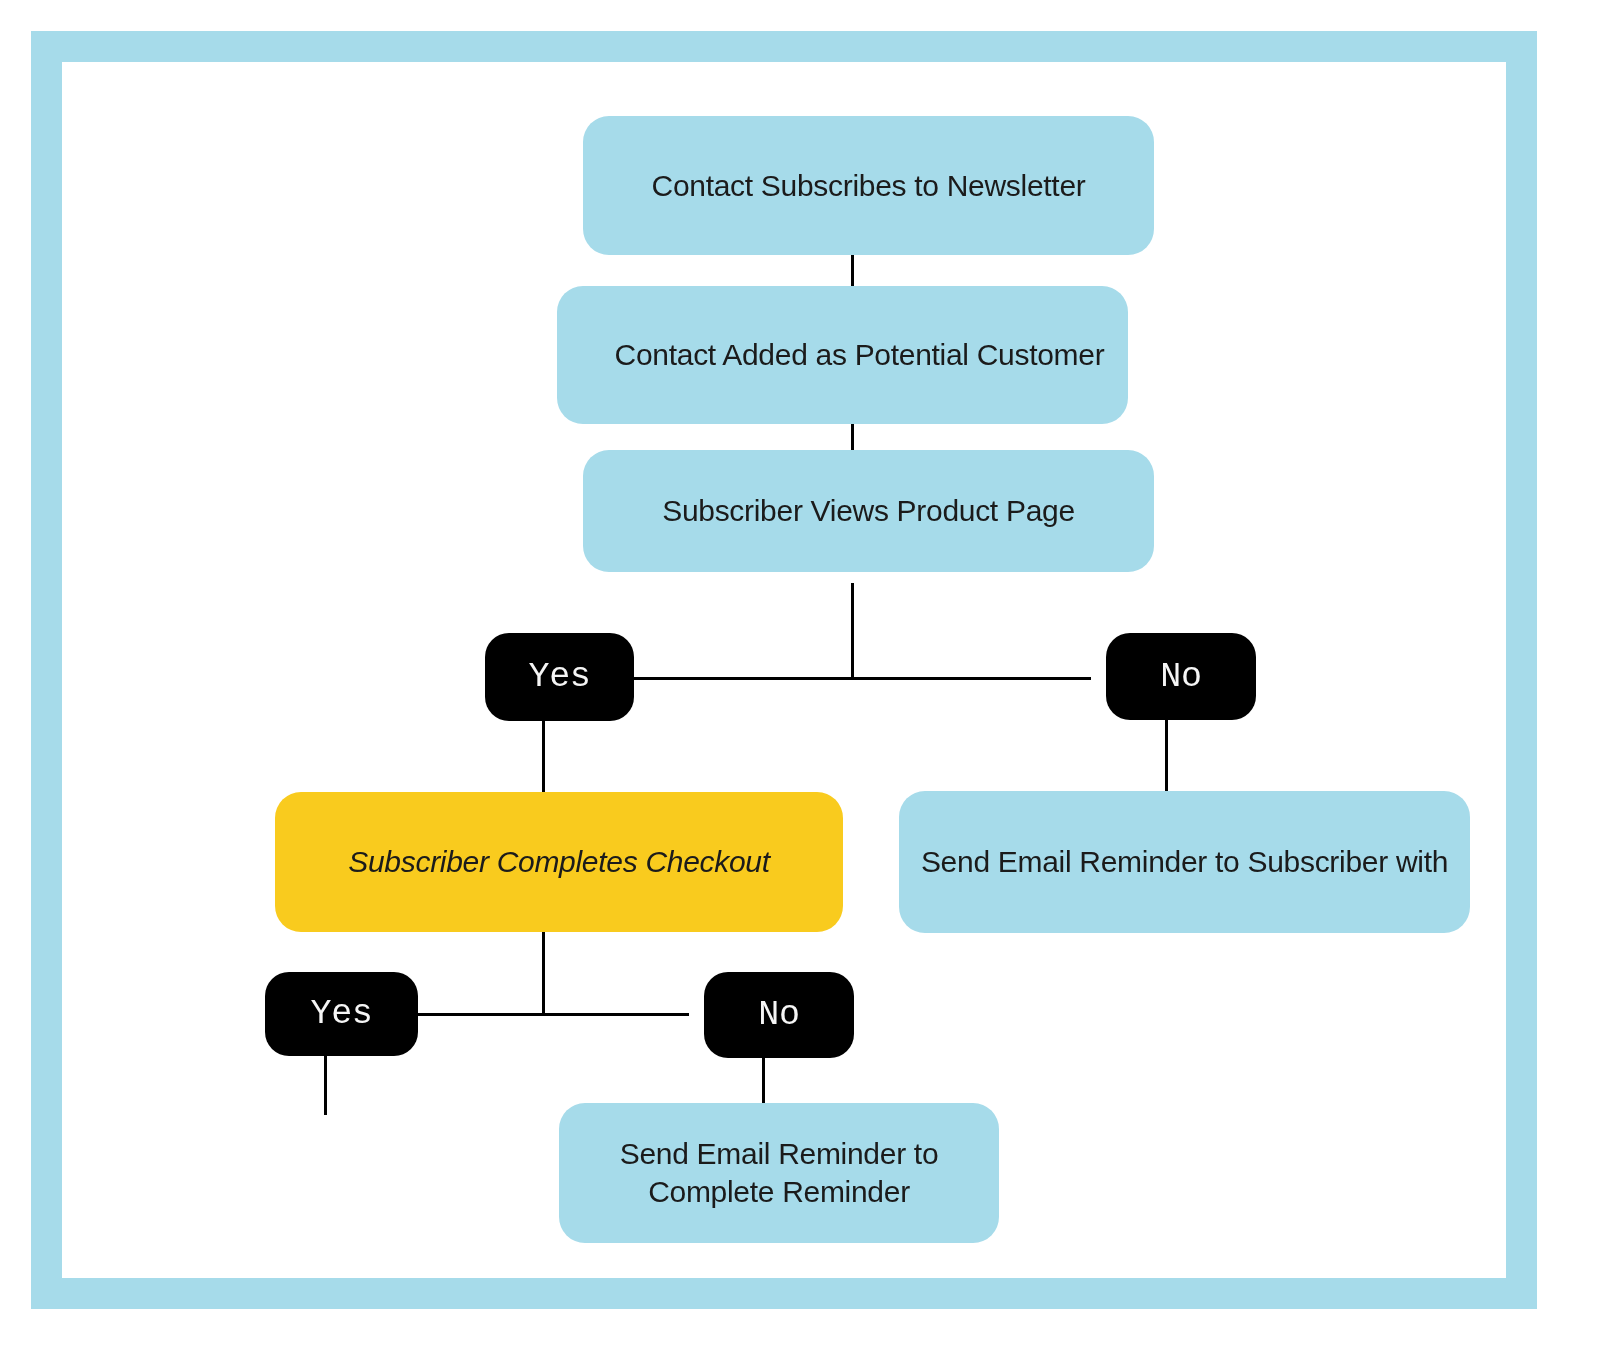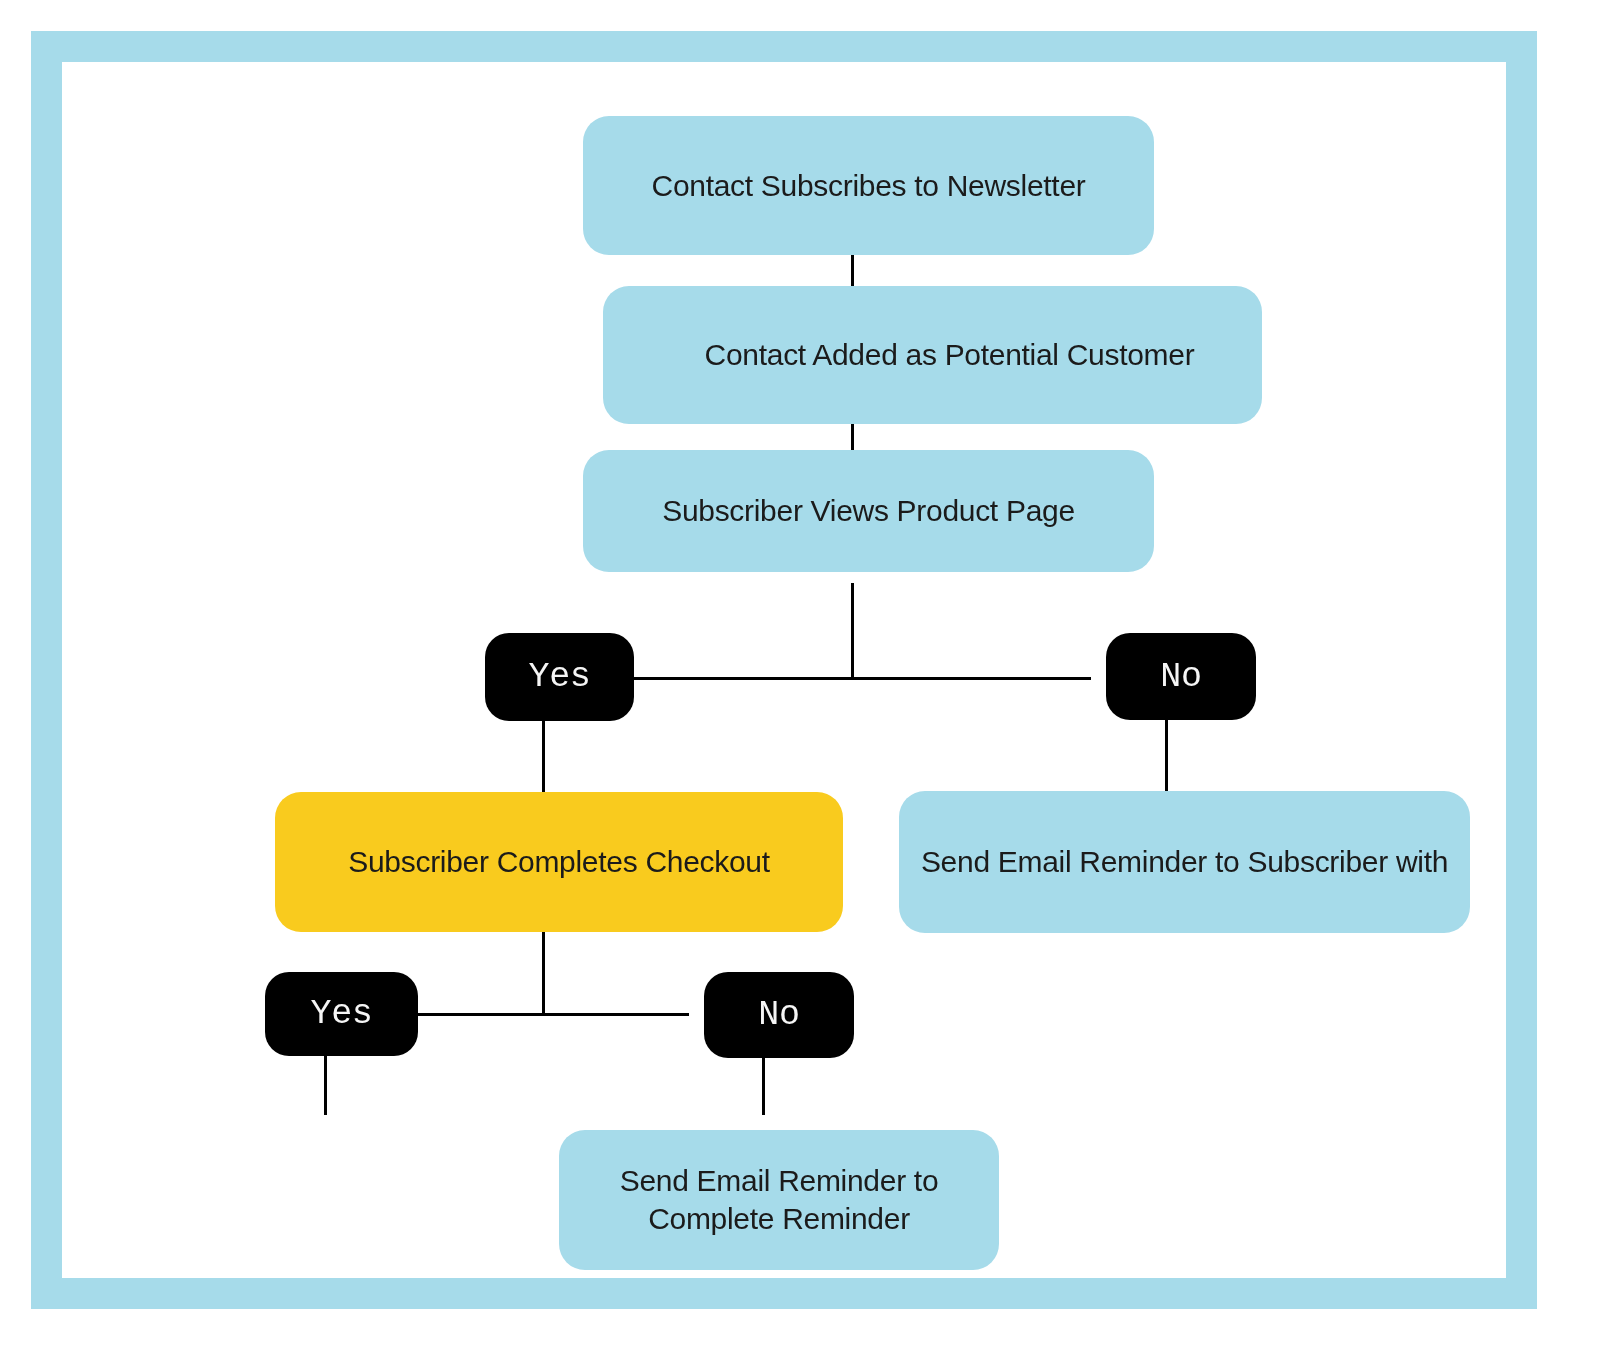--- a/index.html
+++ b/index.html
@@ -73,51 +73,51 @@
   <div class="connector" style="left:1165px; top:720px; width:3px; height:71px;"></div>
   <div class="connector" style="left:542px; top:932px; width:3px; height:84px;"></div>
   <div class="connector" style="left:402px; top:1013px; width:287px; height:3px;"></div>
   <div class="connector" style="left:324px; top:1056px; width:3px; height:59px;"></div>
   <div class="connector" style="left:762px; top:1058px; width:3px; height:57px;"></div>
 
   <div class="node blue" style="left:567px; top:116px; width:571px; height:139px;">
     <span class="line-text nowrap">Contact Subscribes to Newsletter</span>
   </div>
 
-  <div class="node blue" style="left:587px; top:286px; width:659px; height:138px;padding-left:48px;">
+  <div class="node blue" style="left:541px; top:286px; width:571px; height:138px;padding-left:48px;">
     <span class="line-text nowrap">Contact Added as Potential Customer</span>
   </div>
 
   <div class="node blue" style="left:567px; top:450px; width:571px; height:122px;">
     <span class="line-text nowrap">Subscriber Views Product Page</span>
   </div>
 
   <div class="node black" style="left:469px; top:633px; width:149px; height:88px;">
     <span class="line-text">Yes</span>
   </div>
 
   <div class="node black" style="left:1090px; top:633px; width:150px; height:87px;">
     <span class="line-text">No</span>
   </div>
 
-  <div class="node yellow" style="left:259px; top:792px; width:568px; height:140px;">
+  <div class="node yellow" style="left:259px; top:792px; width:568px; height:140px;font-style:italic;">
     <span class="line-text nowrap">Subscriber Completes Checkout</span>
   </div>
 
   <div class="node blue" style="left:883px; top:791px; width:571px; height:142px;text-align:center;">
     <span class="line-text nowrap">Send Email Reminder to Subscriber with</span>
   </div>
 
   <div class="node black" style="left:249px; top:972px; width:153px; height:84px;">
     <span class="line-text">Yes</span>
   </div>
 
   <div class="node black" style="left:688px; top:972px; width:150px; height:86px;">
     <span class="line-text">No</span>
   </div>
 
 
-  <div class="node blue" style="left:543px; top:1130px; width:440px; height:140px;">
+  <div class="node blue" style="left:543px; top:1103px; width:440px; height:140px;">
     <span class="line-text nowrap">Send Email Reminder to</span>
     <span class="line-text nowrap">Complete Reminder</span>
   </div>
 
 </div>
 
 </body></html>

